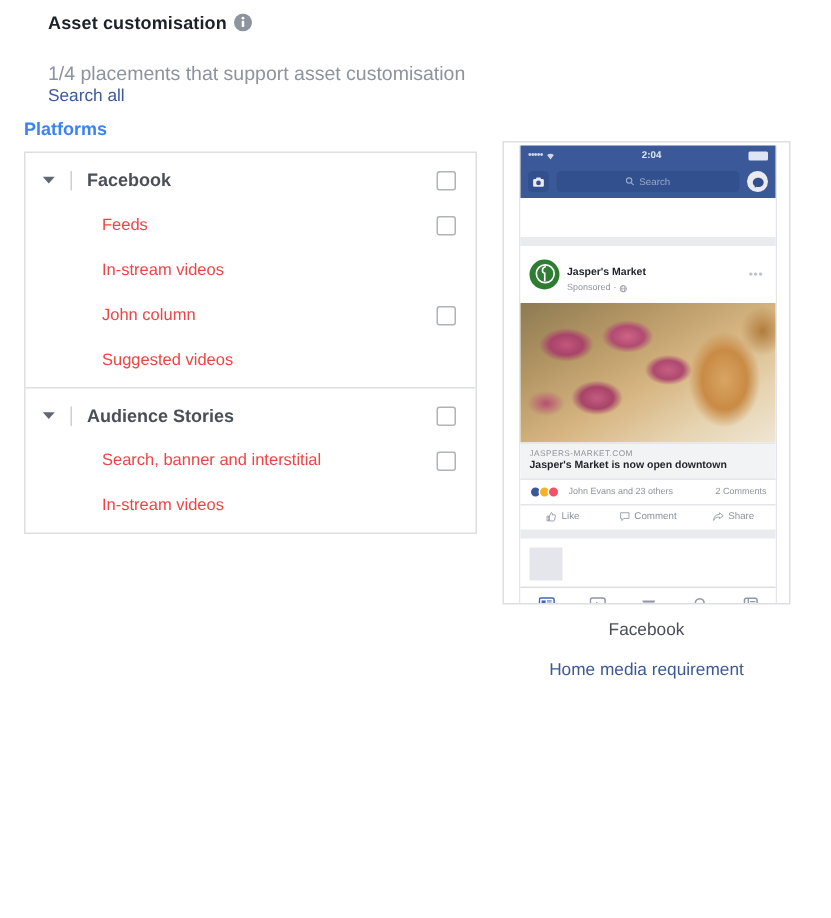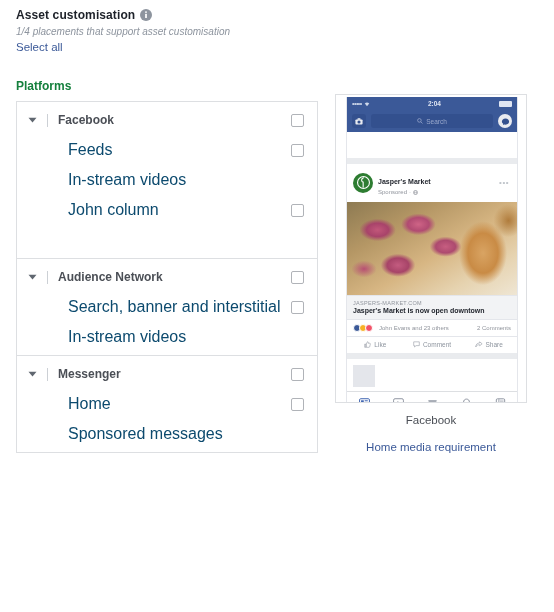--- a/index.html
+++ b/index.html
@@ -13,61 +13,60 @@
     -webkit-font-smoothing: antialiased;
   }
   .page {
     position: relative;
     width: 554px;
     height: 612px;
     overflow: hidden;
   }
 
   
-  .header { position: absolute; left: 16px; top: 8px; width: 320px; }
+  .header { position: absolute; left: 32px; top: 8px; width: 320px; }
   .header-title-row {
     display: flex;
     align-items: center;
     gap: 5px;
   }
   .header-title {
     font-size: 12px;
     font-weight: bold;
     color: #1d2129;
     letter-spacing: 0.1px;
   }
   .info-icon {
     width: 12px; height: 12px;
     display: inline-flex;
     align-items: center;
     justify-content: center;
     cursor: pointer;
   }
   .header-sub {
-    margin-top: 3px;
-    font-size: 10px;
+    margin-top: 20px;
+    font-size: 13px;
     color: #8d949e;
     line-height: 14px;
-    font-style: italic;
   }
   .select-all {
     margin-top: 1px;
     font-size: 11.5px;
     color: #3b5998;
     cursor: pointer;
     line-height: 14px;
   }
 
   .platforms-label {
     position: absolute;
     left: 16px;
     top: 79px;
     font-size: 12px;
     font-weight: bold;
-    color: #15803d;
+    color: #3b82f6;
   }
 
   
   .list-panel {
     position: absolute;
     left: 16px;
     top: 101px;
     width: 302px;
     border: 1px solid #dddfe2;
     background: #ffffff;
@@ -102,22 +101,22 @@
     flex: 0 0 auto;
   }
 
   .group-label {
     font-size: 12px;
     font-weight: bold;
     color: #4b4f56;
     flex: 1 1 auto;
   }
   .child-label {
-    font-size: 16px;
-    color: #0c4a6e;
+    font-size: 11px;
+    color: #ef4444;
     flex: 1 1 auto;
     padding-left: 42px;
   }
 
   
   .cb {
     width: 13px;
     height: 13px;
     border: 1px solid #b0b3b8;
     border-radius: 2px;
@@ -375,21 +374,21 @@
       <span class="header-title">Asset customisation</span>
       <span class="info-icon">
         <svg width="12" height="12" viewBox="0 0 12 12">
           <circle cx="6" cy="6" r="6" fill="#8d949e"></circle>
           <circle cx="6" cy="3.1" r="0.95" fill="#ffffff"></circle>
           <rect x="5.15" y="4.8" width="1.7" height="4.2" rx="0.5" fill="#ffffff"></rect>
         </svg>
       </span>
     </div>
     <div class="header-sub">1/4 placements that support asset customisation</div>
-    <div class="select-all">Select all</div>
+    <div class="select-all">Search all</div>
   </div>
 
   <div class="platforms-label">Platforms</div>
 
   <div class="list-panel">
 
     <div class="group">
       <div class="row">
         <span class="caret">
           <svg width="9" height="6" viewBox="0 0 9 6">
@@ -406,66 +405,47 @@
       </div>
       <div class="row">
         <span class="child-label">In-stream videos</span>
         <span class="cb-spacer"></span>
       </div>
       <div class="row">
         <span class="child-label">John column</span>
         <span class="cb"></span>
       </div>
       <div class="row">
+        <span class="child-label">Suggested videos</span>
         <span class="cb-spacer"></span>
       </div>
     </div>
 
 
     <div class="group">
       <div class="row">
         <span class="caret">
           <svg width="9" height="6" viewBox="0 0 9 6">
               <path d="M0.5 0.8 L8.5 0.8 L4.5 5.4 Z" fill="#606770"></path>
             </svg>
         </span>
         <span class="vdiv"></span>
-        <span class="group-label">Audience Network</span>
+        <span class="group-label">Audience Stories</span>
         <span class="cb"></span>
       </div>
       <div class="row">
         <span class="child-label">Search, banner and interstitial</span>
         <span class="cb"></span>
       </div>
       <div class="row">
         <span class="child-label">In-stream videos</span>
         <span class="cb-spacer"></span>
       </div>
     </div>
 
-    <div class="group">
-      <div class="row">
-        <span class="caret">
-          <svg width="9" height="6" viewBox="0 0 9 6">
-              <path d="M0.5 0.8 L8.5 0.8 L4.5 5.4 Z" fill="#606770"></path>
-            </svg>
-        </span>
-        <span class="vdiv"></span>
-        <span class="group-label">Messenger</span>
-        <span class="cb"></span>
-      </div>
-      <div class="row">
-        <span class="child-label">Home</span>
-        <span class="cb"></span>
-      </div>
-      <div class="row">
-        <span class="child-label">Sponsored messages</span>
-        <span class="cb-spacer"></span>
-      </div>
-    </div>
 
   </div>
 
   <div class="preview">
     <div class="phone">
 
       <div class="statusbar">
         <span class="sb-left">
           <span class="sb-dots">•••••</span>
           <svg width="6" height="6" viewBox="0 0 8 8">

